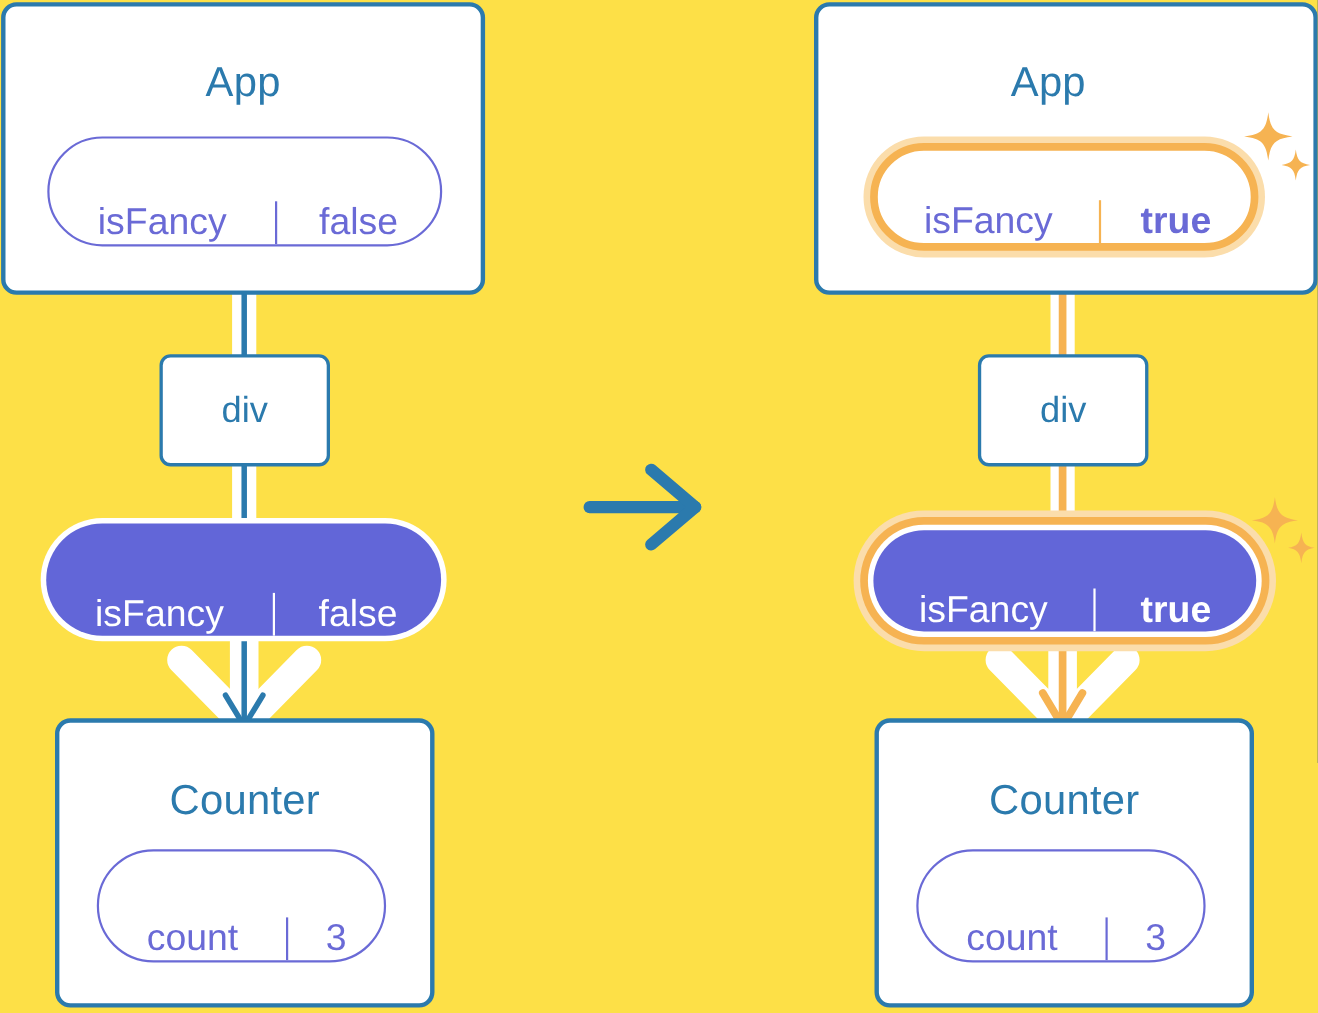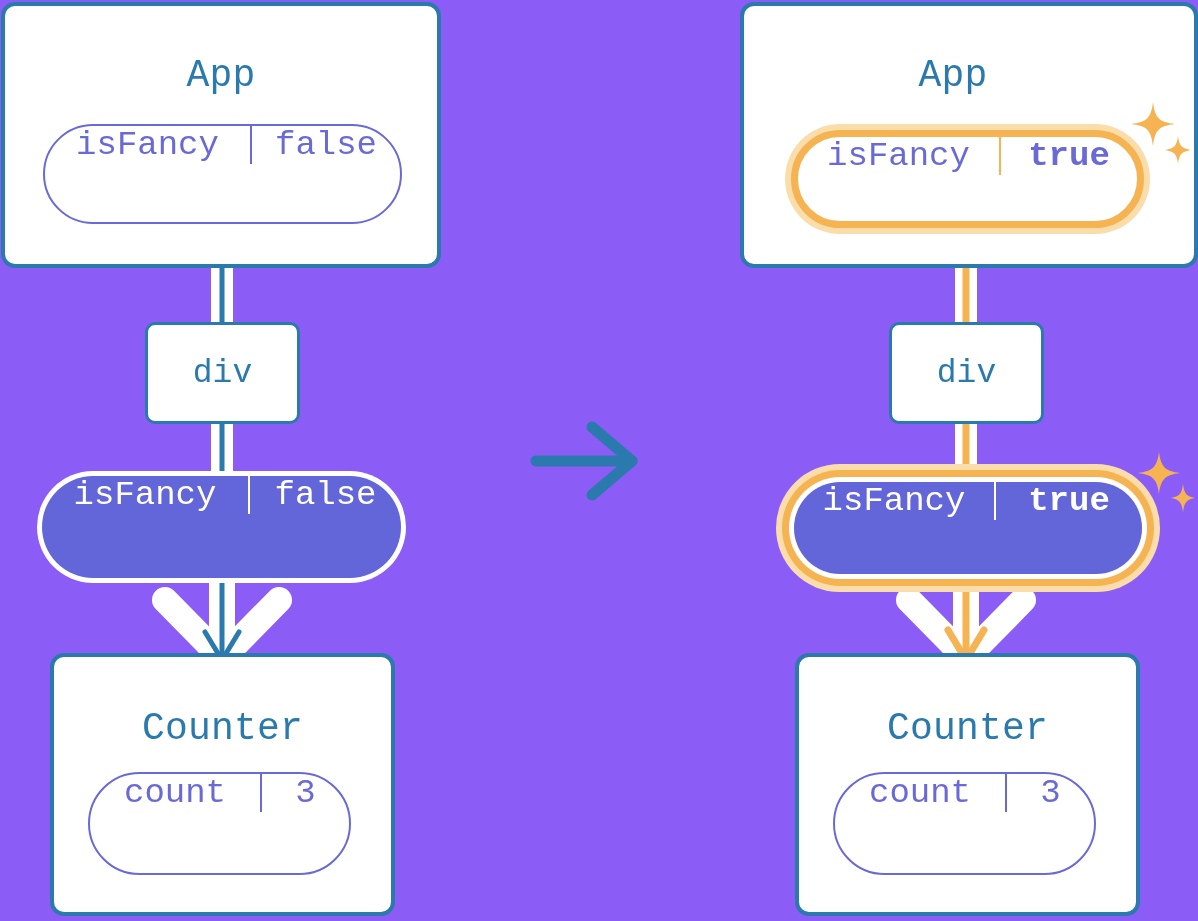--- a/index.html
+++ b/index.html
@@ -4,23 +4,23 @@
 <style>
   html, body {
     margin: 0;
     padding: 0;
     background: #4c6773;
   }
   #stage {
     position: relative;
     width: 1198px;
     height: 921px;
-    background: #8b5cf6;
+    background: #fde047;
     overflow: hidden;
-    font-family: Liberation Mono, monospace;
+    font-family: Liberation Sans, sans-serif;
   }
   #stage svg.layer {
     position: absolute;
     left: 0;
     top: 0;
     width: 1198px;
     height: 921px;
   }
   .panel-box {
     position: absolute;
@@ -35,21 +35,21 @@
     right: 0;
     text-align: center;
     color: #2b7aad;
     font-size: 38px;
     letter-spacing: 0.2px;
   }
   .pill {
     position: absolute;
     box-sizing: border-box;
     display: flex;
-    align-items: flex-start;
+    align-items: flex-end;
     border-radius: 999px;
     overflow: hidden;
   }
   .pill .cell {
     display: flex;
     align-items: center;
     justify-content: center;
     font-size: 34px;
     box-sizing: border-box;
   }

